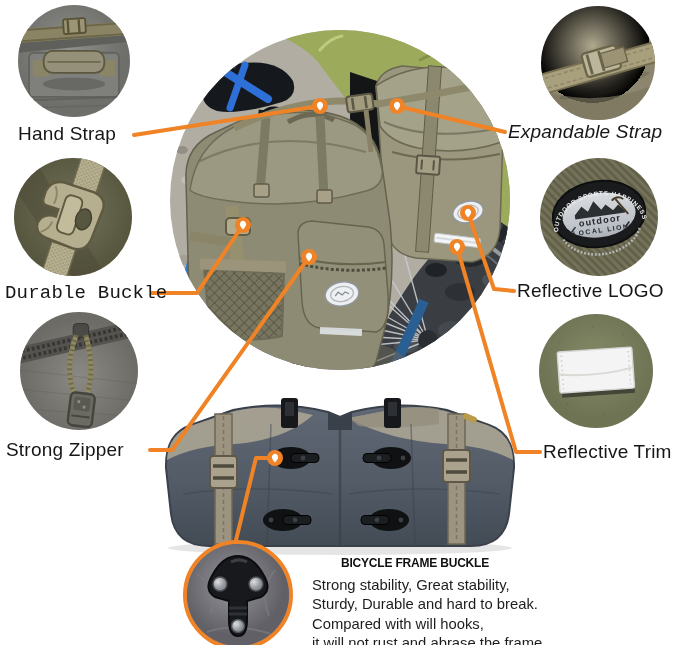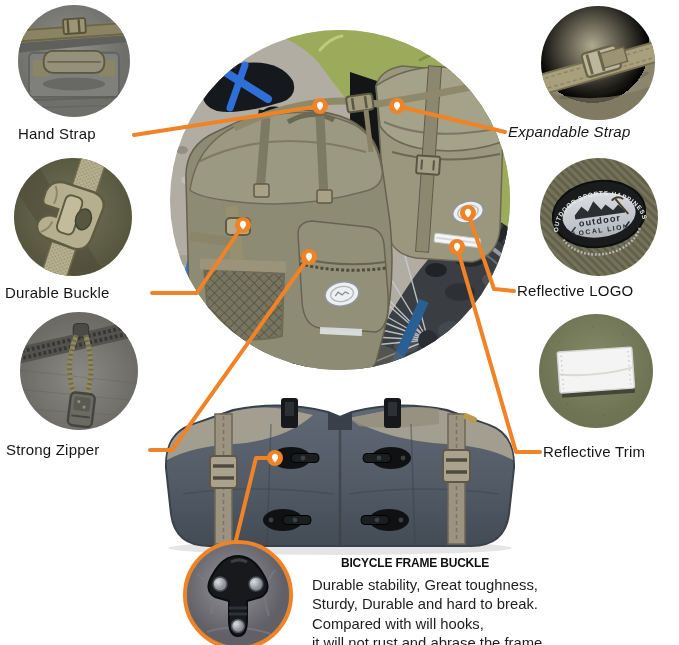--- a/index.html
+++ b/index.html
@@ -4,21 +4,21 @@
 <style>
   html,body{margin:0;padding:0;background:#ffffff;}
   .canvas{
     position:relative;width:679px;height:645px;background:#ffffff;overflow:hidden;
     font-family:"Liberation Sans",sans-serif;
   }
   .photo{position:absolute;z-index:1;}
   .circle{border-radius:50%;overflow:hidden;}
   .photo svg{display:block;width:100%;height:100%;}
   .label{
-    position:absolute;z-index:7;color:#161616;font-size:15px;letter-spacing:.2px;
+    position:absolute;z-index:7;color:#161616;font-size:19px;letter-spacing:.2px;
     white-space:nowrap;line-height:22px;
   }
   .lines{position:absolute;left:0;top:0;z-index:5;pointer-events:none;}
   .inset{
     position:absolute;left:183px;top:540px;width:102px;height:102px;border-radius:50%;
     border:4px solid #ef8326;overflow:hidden;z-index:6;background:#7b7b80;
   }
   .info-title{
     position:absolute;left:312px;top:556px;width:206px;text-align:center;z-index:7;
     font-size:12px;font-weight:bold;color:#101010;letter-spacing:-0.2px;
@@ -476,27 +476,27 @@
     <use href="#pin" transform="translate(320,106)"></use>
     <use href="#pin" transform="translate(397,106)"></use>
     <use href="#pin" transform="translate(243,225)"></use>
     <use href="#pin" transform="translate(309,257)"></use>
     <use href="#pin" transform="translate(468,213)"></use>
     <use href="#pin" transform="translate(457,247)"></use>
     <use href="#pin" transform="translate(275,458)"></use>
   </svg>
 
   <div class="label" style="left:18px;top:123px;">Hand Strap</div>
-  <div class="label" style="left:5px;top:282px;">Durable Buckle</div>
+  <div class="label" style="left:5px;top:282px;font-family:Liberation Mono, monospace;">Durable Buckle</div>
   <div class="label" style="left:6px;top:439px;">Strong Zipper</div>
   <div class="label" style="left:508px;top:121px;font-style:italic;">Expandable Strap</div>
   <div class="label" style="left:517px;top:280px;">Reflective LOGO</div>
   <div class="label" style="left:543px;top:441px;">Reflective Trim</div>
 
   <div class="info-title">BICYCLE FRAME BUCKLE</div>
   <div class="info-text">
-    <div class="ln">Durable stability, Great toughness,</div>
+    <div class="ln">Strong stability, Great stability,</div>
     <div class="ln">Sturdy, Durable and hard to break.</div>
     <div class="ln">Compared with will hooks,</div>
     <div class="ln">it will not rust and abrase the frame.</div>
   </div>
 
 </div>
 
 </body></html>

